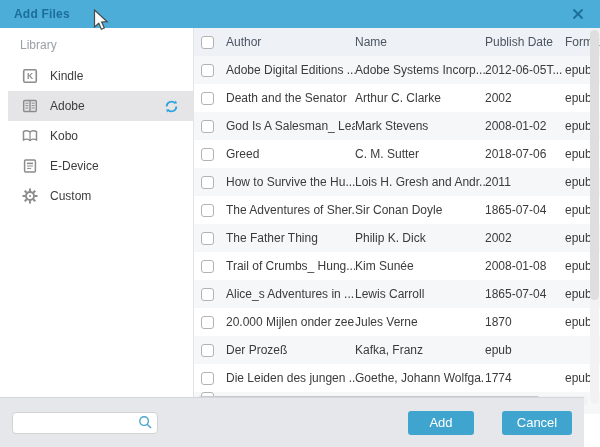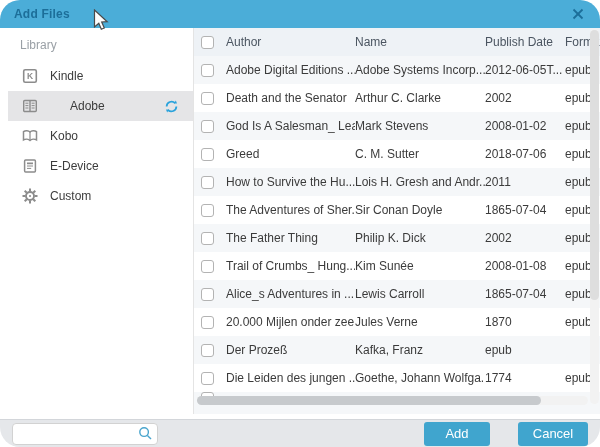--- a/index.html
+++ b/index.html
@@ -1,36 +1,36 @@
 <!DOCTYPE html>
 <html><head>
 <meta charset="utf-8">
 <style>
   * { margin:0; padding:0; box-sizing:border-box; }
   html,body { width:600px; height:447px; }
   body { font-family:"Liberation Sans", sans-serif; background:#fff; overflow:hidden; }
 
-  .window { position:relative; width:600px; height:447px; background:#fff; overflow:hidden;border-radius:20px; }
+  .window { position:relative; width:600px; height:447px; background:#fff; overflow:hidden; }
 
   
   .titlebar { position:absolute; top:0; left:0; right:0; height:28px; background:#4badd8;
               display:flex; align-items:center; padding:0 14px; }
   .title { color:#1c6e99; font-size:12px; font-weight:700; letter-spacing:.2px; }
   .close-btn { margin-left:auto; width:16px; height:16px; display:flex; align-items:center; justify-content:center; cursor:pointer; }
 
   .cursor { position:absolute; left:93px; top:9px; z-index:60; pointer-events:none; }
 
   
   .body { position:absolute; top:28px; left:0; right:0; bottom:33px; display:flex; background:#fff;margin-left:8px; }
 
   
   .sidebar { width:186px; background:#fff; border-right:1px solid #e4e4e4; }
   .lib-header { color:#9aa0a6; font-size:12px; padding:10px 12px 9px; }
   .side-item { height:30px; display:flex; align-items:center; padding:0 14px; font-size:12px; color:#3c3c3c; cursor:pointer; }
-  .side-item.selected { background:#e5e5e7;gap:20px; }
+  .side-item.selected { background:#e5e5e7; }
   .side-icon { width:16px; height:16px; display:flex; align-items:center; justify-content:center; margin-right:12px; flex:none; }
   .refresh { margin-left:auto; display:flex; align-items:center; }
 
   
   .main { flex:1; position:relative; background:#fff; overflow:hidden; }
   .grid-cols { display:grid; grid-template-columns:32px 129px 130px 80px 1fr; align-items:center; }
   .thead { position:absolute; top:0; left:0; right:0; height:28px; background:#eef2f6; color:#4b5561; font-size:12px; }
   .thead .cell, .trow .cell { white-space:nowrap; overflow:hidden; padding-right:6px; }
   .rows { position:absolute; top:28px; left:0; right:0; bottom:0; overflow:hidden; }
   .trow { height:28px; font-size:12px; color:#3b3b3b; background:#fff; cursor:default; }
@@ -39,21 +39,21 @@
   .trow.partial { align-items:start; }
   .trow.partial .cb { margin-top:0; }
 
   
   .vscroll { position:absolute; top:1px; right:1px; width:9px; bottom:10px; background:#f2f2f2; border-radius:5px; }
   .vthumb { position:absolute; top:1px; left:0; width:9px; height:72%; background:#dedede; border-radius:5px; }
   .hscroll { position:absolute; left:3px; right:12px; bottom:9px; height:9px; background:#f2f2f2; border-radius:5px; }
   .hthumb { position:absolute; left:0; top:0; height:9px; width:88%; background:#c7cacd; border-radius:5px; }
 
   
-  .footer { position:absolute; left:0; right:0; bottom:0; height:28px; background:#e5e7ea; border-top:1px solid #d3d6da;
+  .footer { position:absolute; left:0; right:16px; bottom:0; height:50px; background:#e5e7ea; border-top:1px solid #d3d6da;
             display:flex; align-items:center; padding:0 12px;justify-content:space-between; }
   .search { position:relative; width:146px; height:22px; }
   .search input { width:100%; height:100%; border:1px solid #d2d2d2; border-radius:4px; background:#fff;
                   padding:0 24px 0 8px; font-size:12px; font-family:inherit; color:#333; outline:none; }
   .mag { position:absolute; right:5px; top:3px; }
   .btn { height:24px; border:none; border-radius:3px; background:#40a5ce; color:#fff; font-size:13px;
          font-family:inherit; cursor:pointer; }
   .btn-add { width:66px; margin-left:auto; }
   .btn-cancel { width:70px; margin-left:28px; }
 </style>

